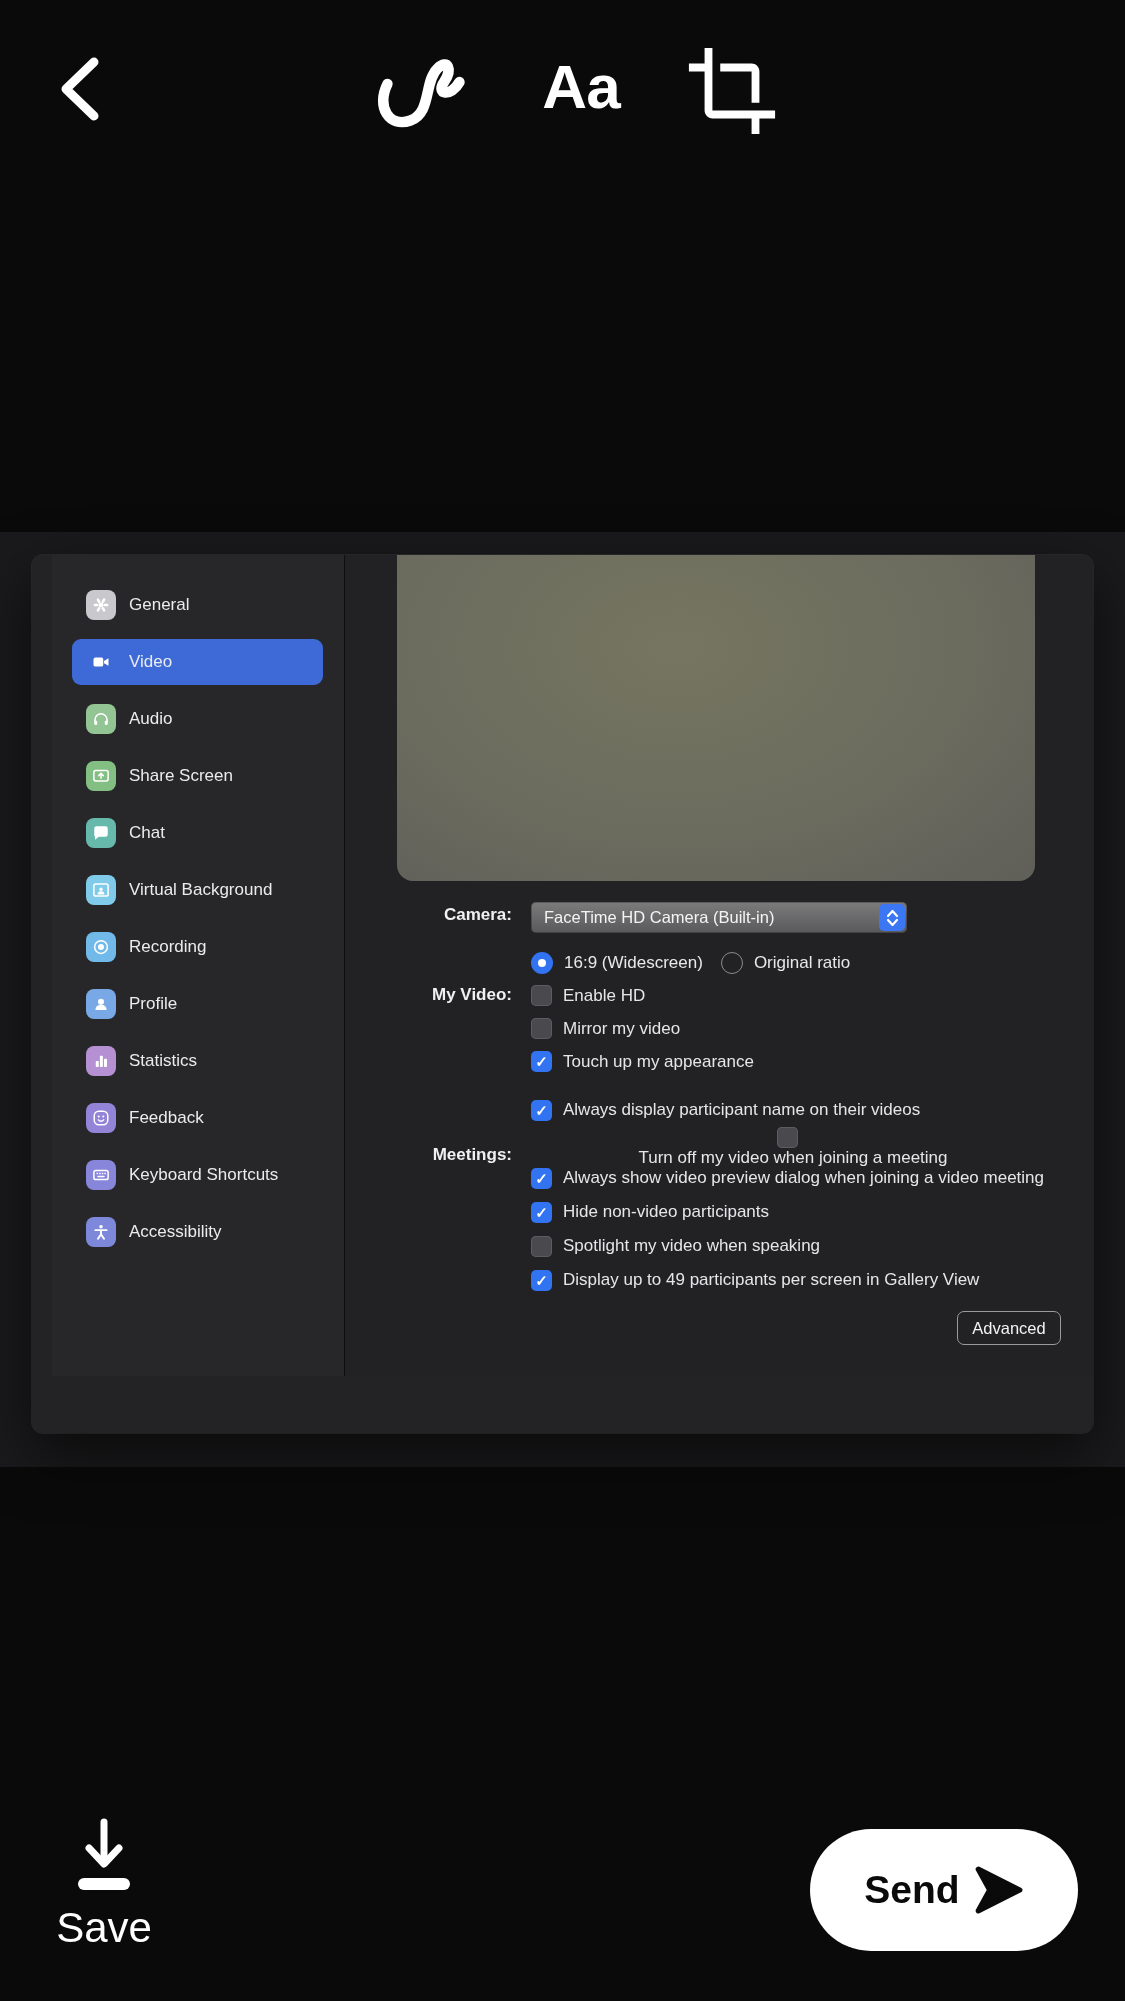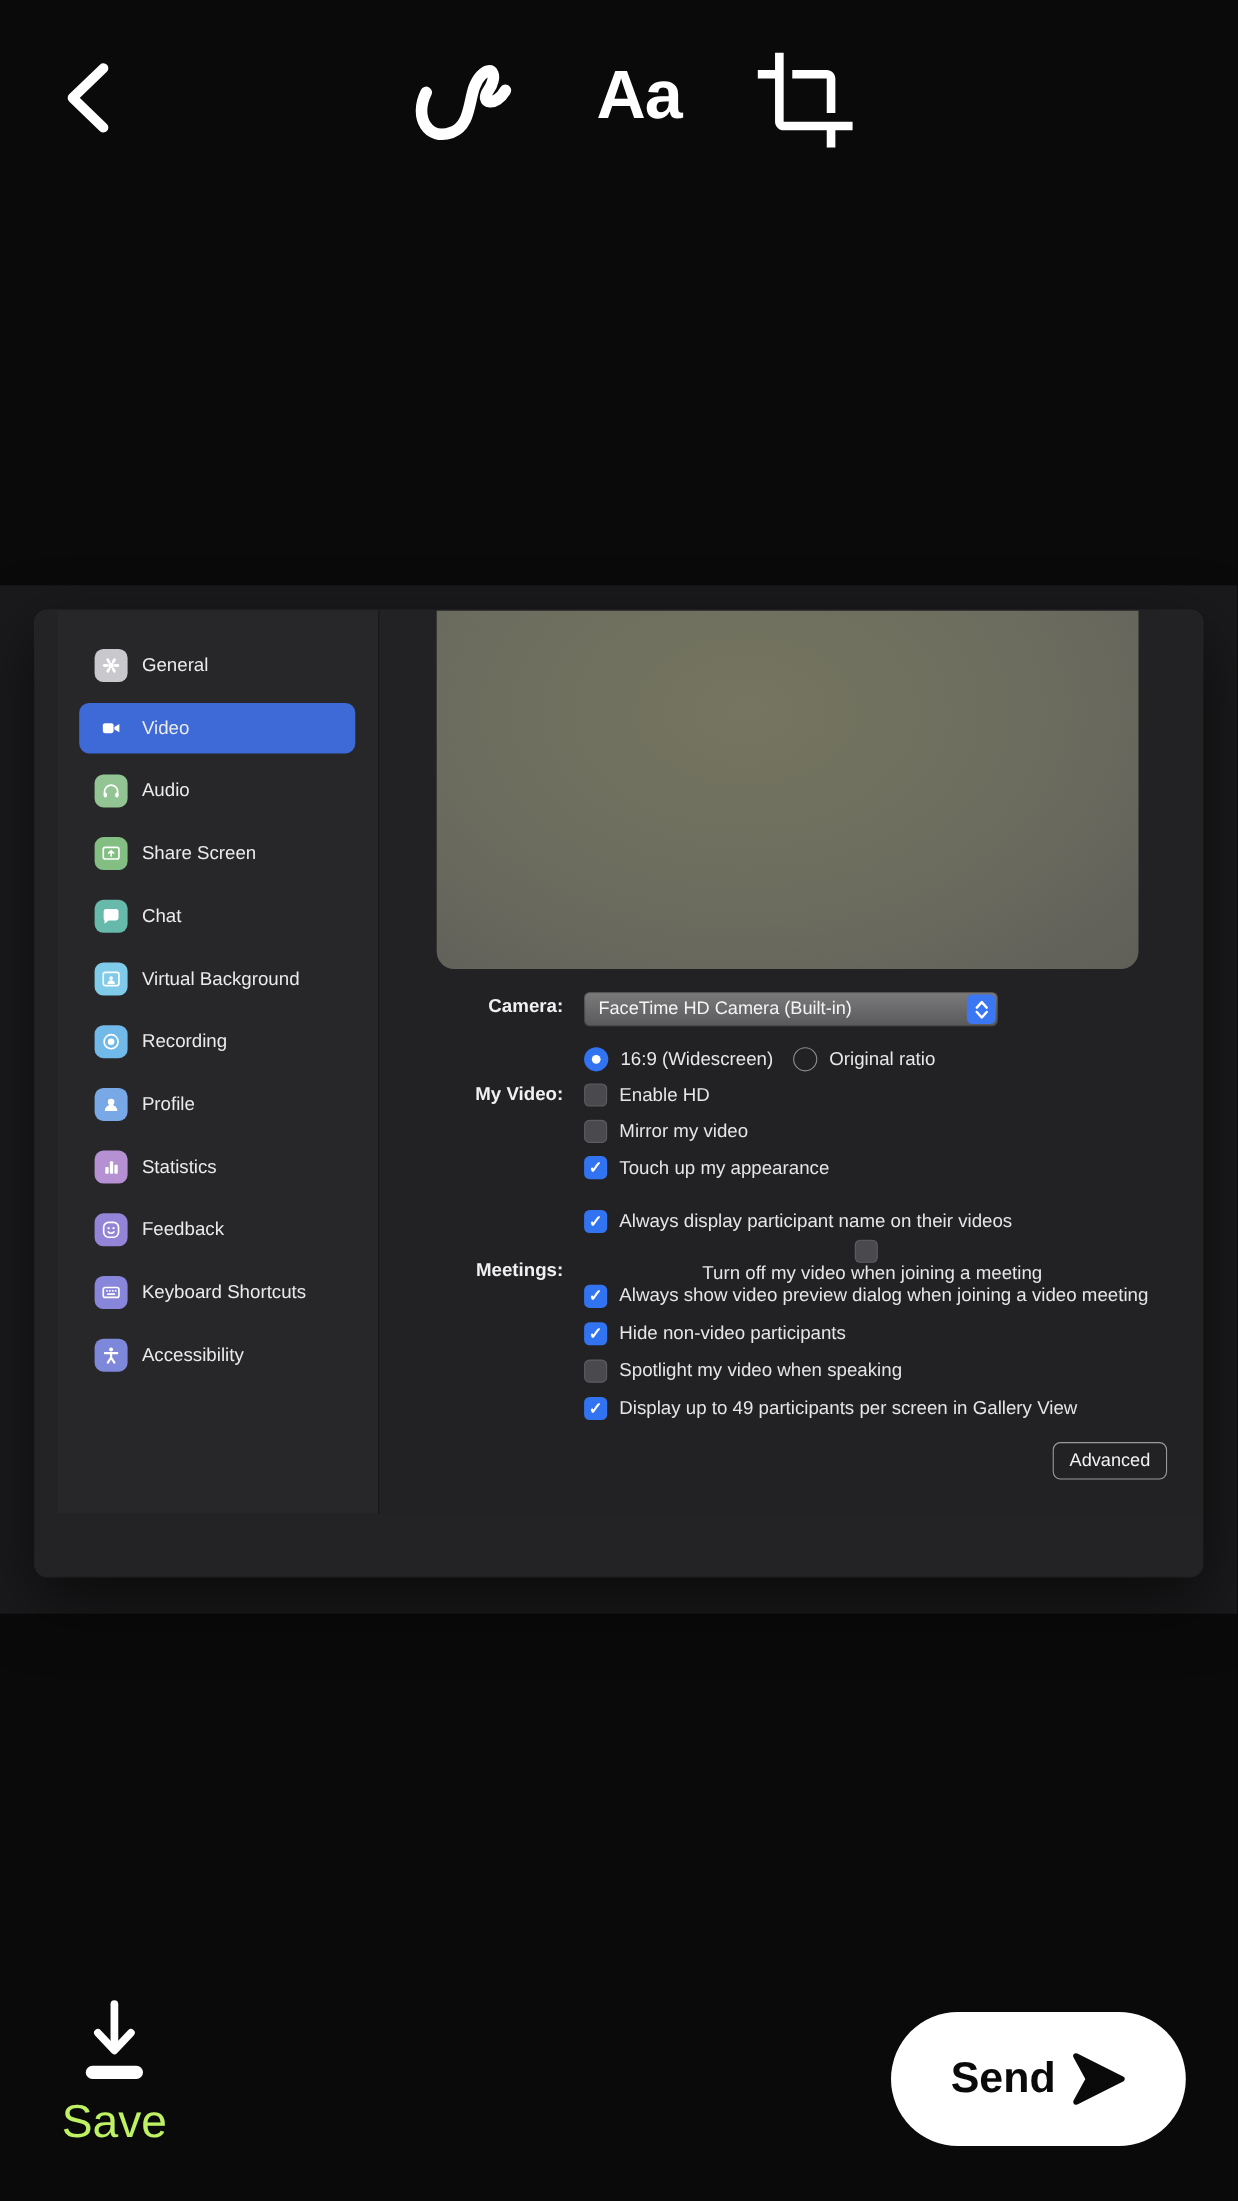--- a/index.html
+++ b/index.html
@@ -74,21 +74,21 @@
   .checkbox.checked { background:#3273f2; color:#fff; font-size:15px; font-weight:700; line-height:1; }
   .check-label { margin-left:11px; color:#e6e6e8; font-size:17px; white-space:nowrap; }
 
   .advanced-btn { position:absolute; left:612px; top:756px; width:104px; height:34px;
                   border:1px solid #9a9a9d; border-radius:7px; background:transparent;
                   color:#f2f2f3; font-size:16.5px; line-height:32px; text-align:center; cursor:pointer; }
 
   
   .save-btn { position:absolute; left:38px; top:1816px; width:132px; text-align:center; cursor:pointer; }
   .save-btn svg { width:62px; height:80px; display:inline-block; }
-  .save-label { margin-top:4px; color:#bef264; font-size:42px; font-weight:500; }
+  .save-label { margin-top:4px; color:#ffffff; font-size:42px; font-weight:500; }
   .send-btn { position:absolute; left:810px; top:1829px; width:268px; height:122px;
               background:#fff; border-radius:61px; display:flex; align-items:center;
               justify-content:center; gap:12px; cursor:pointer; }
   .send-label { color:#0a0a0a; font-size:39px; font-weight:700; }
   .send-btn svg { width:52px; height:52px; display:block; }
 </style>
 </head>
 <body>
 
 <div class="stage">

